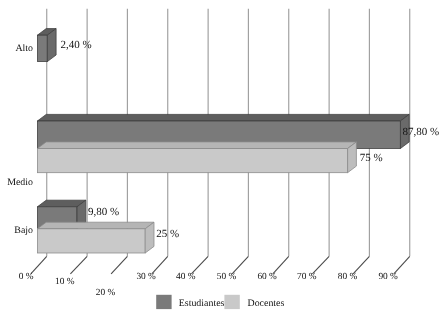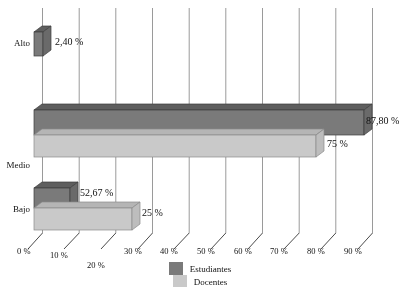--- a/index.html
+++ b/index.html
@@ -10,21 +10,21 @@
   svg.canvas{position:absolute;left:0;top:0;width:400px;height:287px;}
 
   .cat-label{position:absolute;font-size:9px;color:#111;
              text-align:right;white-space:nowrap;}
 
   .val-label{position:absolute;font-size:10px;color:#111;white-space:nowrap;}
 
   .tick-label{position:absolute;font-size:8.5px;color:#111;white-space:nowrap;}
 
   .legend{position:absolute;left:0;top:262px;width:400px;height:25px;
-          display:flex;align-items:center;flex-direction:column;}
+          display:flex;justify-content:center;align-items:center;}
   .legend-item{display:flex;align-items:center;gap:7px;}
   .swatch{width:14px;height:13px;display:block;}
   .legend-text{font-size:9px;color:#111;white-space:nowrap;}
 </style>
 </head>
 <body>
 
 <div id="chart-root">
 
   <svg class="canvas" viewBox="0 0 400 287">
@@ -90,21 +90,21 @@
     </g>
   </svg>
 
   <div class="cat-label" style="left:0;top:38px;width:30px;">Alto</div>
   <div class="cat-label" style="left:0;top:120px;width:30px;margin-top:40px;">Medio</div>
   <div class="cat-label" style="left:0;top:204px;width:30px;">Bajo</div>
 
   <div class="val-label" style="left:55px;top:36px;">2,40 %</div>
   <div class="val-label" style="left:366px;top:115px;">87,80 %</div>
   <div class="val-label" style="left:327px;top:138px;">75 %</div>
-  <div class="val-label" style="left:80px;top:187px;">52,67 %</div>
+  <div class="val-label" style="left:80px;top:187px;">9,80 %</div>
   <div class="val-label" style="left:142px;top:207px;">25 %</div>
 
   <div class="tick-label" style="left:17px;top:246px;">0 %</div>
   <div class="tick-label" style="left:50px;top:250px;">10 %</div>
   <div class="tick-label" style="left:87px;top:260px;">20 %</div>
   <div class="tick-label" style="left:124px;top:246px;">30 %</div>
   <div class="tick-label" style="left:160px;top:246px;">40 %</div>
   <div class="tick-label" style="left:197px;top:246px;">50 %</div>
   <div class="tick-label" style="left:234px;top:246px;">60 %</div>
   <div class="tick-label" style="left:270px;top:246px;">70 %</div>

